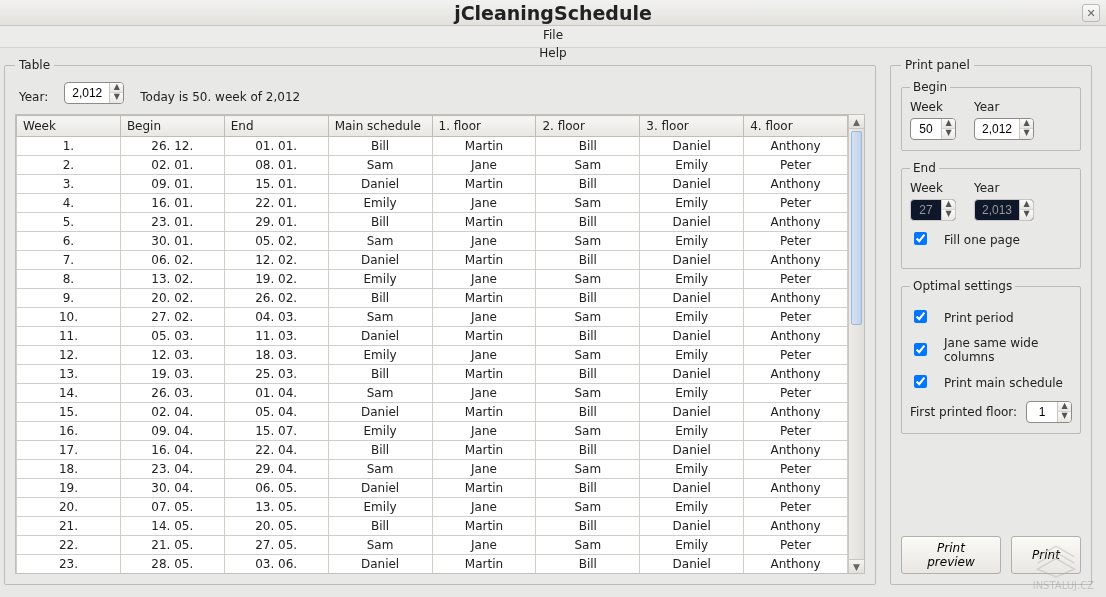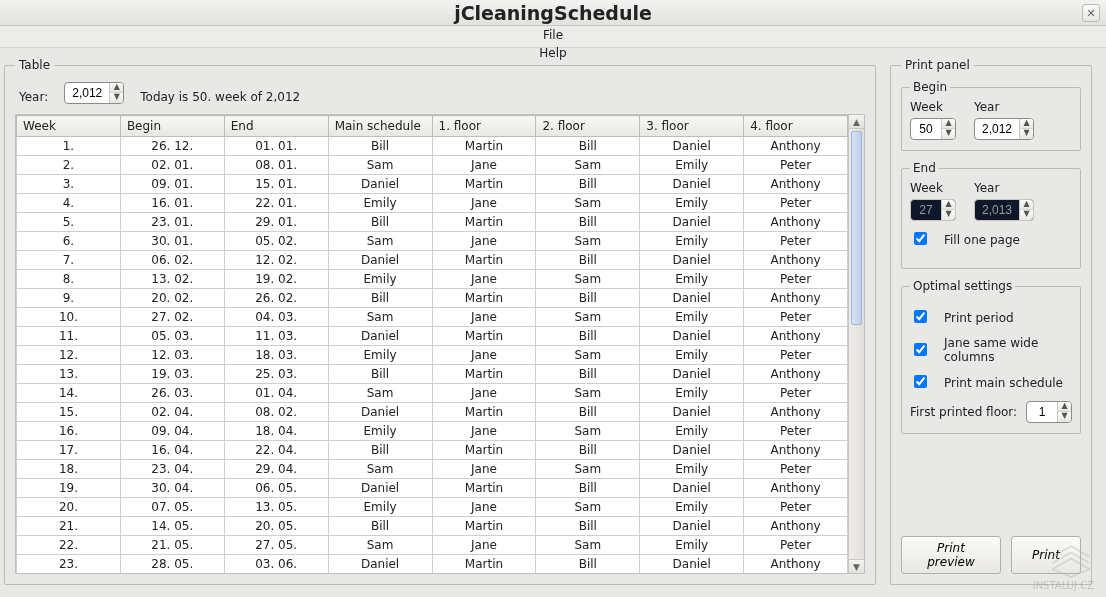--- a/index.html
+++ b/index.html
@@ -125,21 +125,21 @@
   .checklabel input{margin-top:1px}
   .row-inline{display:flex;align-items:center;gap:8px;justify-content:space-between;margin-top:4px}
   .btnbar{display:flex;gap:10px;margin-top:auto}
   button.btn{
     font-family:inherit;font-size:12px;
     padding:4px 10px;background:linear-gradient(#fafaf7,#e8e7e3);
     border:1px solid #b3b0ab;border-radius:3px;cursor:default;
     min-width:70px;
     font-style:italic;
   }
-  .watermark{position:absolute;right:12px;bottom:6px;opacity:.38;font-size:10px;color:#888;display:flex;flex-direction:column;align-items:flex-end;gap:2px;pointer-events:none}
+  .watermark{position:absolute;right:12px;bottom:6px;opacity:.38;font-size:10px;color:#888;display:flex;flex-direction:column;align-items:flex-start;gap:2px;pointer-events:none}
   .watermark svg{width:46px;height:36px}
 </style>
 </head>
 <body>
 
 <div class="titlebar">
   <span class="title">jCleaningSchedule</span>
   <div class="close">
     <span>✕</span>
   </div>
@@ -319,31 +319,31 @@
                 <td>01. 04.</td>
                 <td>Sam</td>
                 <td>Jane</td>
                 <td>Sam</td>
                 <td>Emily</td>
                 <td>Peter</td>
               </tr>
               <tr>
                 <td>15.</td>
                 <td>02. 04.</td>
-                <td>08. 02.</td>
+                <td>05. 04.</td>
                 <td>Daniel</td>
                 <td>Martin</td>
                 <td>Bill</td>
                 <td>Daniel</td>
                 <td>Anthony</td>
               </tr>
               <tr>
                 <td>16.</td>
                 <td>09. 04.</td>
-                <td>18. 04.</td>
+                <td>15. 07.</td>
                 <td>Emily</td>
                 <td>Jane</td>
                 <td>Sam</td>
                 <td>Emily</td>
                 <td>Peter</td>
               </tr>
               <tr>
                 <td>17.</td>
                 <td>16. 04.</td>
                 <td>22. 04.</td>

